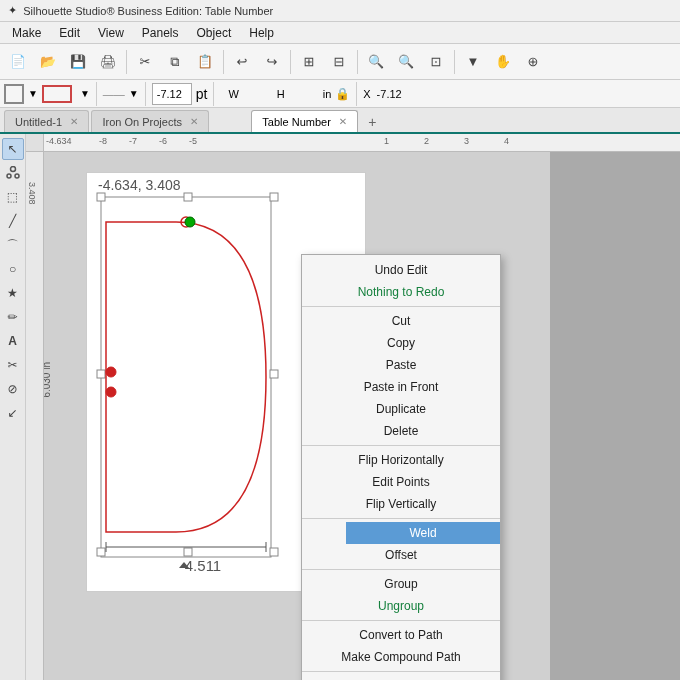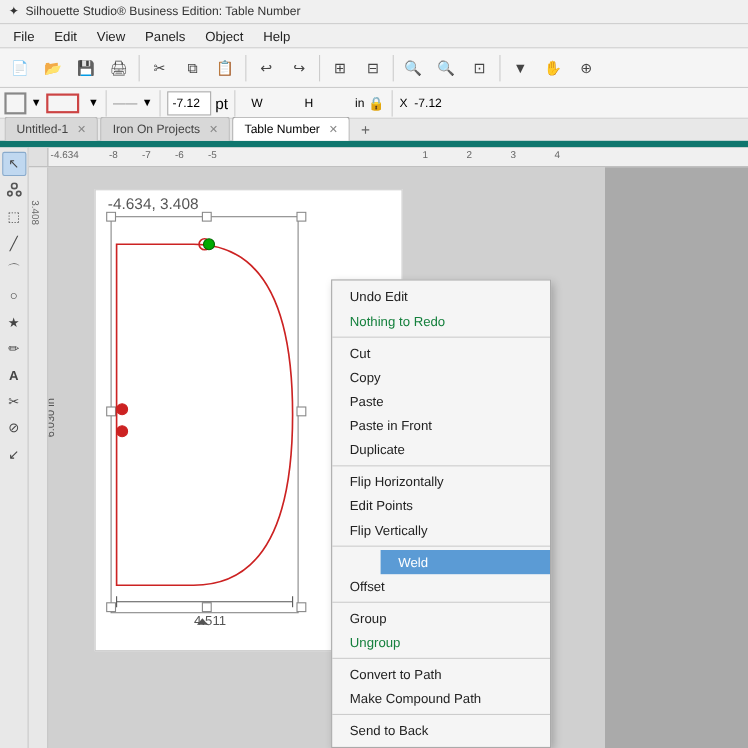--- a/index.html
+++ b/index.html
@@ -90,21 +90,21 @@
       display: flex;
       align-items: center;
       padding: 0 4px;
       gap: 4px;
     }
 
     
     #tabs-bar {
       height: 26px;
       background: #e8e8e8;
-      border-bottom: 6px solid #0f766e;
+      border-bottom: 2px solid #0f766e;
       display: flex;
       align-items: flex-end;
       padding: 0 4px;
     }
     .tab {
       height: 22px;
       padding: 0 10px;
       background: #d8d8d8;
       border: 1px solid #bbb;
       border-bottom: none;
@@ -114,20 +114,21 @@
       cursor: pointer;
       margin-right: 2px;
       border-radius: 3px 3px 0 0;
       color: #444;
       gap: 4px;
     }
     .tab.active {
       background: #ffffff;
       color: #000;
       border-color: #aaa;
+      margin-left: 40px;
     }
     .tab .tab-close {
       font-size: 10px;
       color: #888;
       cursor: pointer;
       margin-left: 4px;
     }
     .tab-add {
       width: 20px;
       height: 20px;
@@ -232,20 +233,21 @@
       box-shadow: 3px 3px 8px rgba(0,0,0,0.25);
       z-index: 100;
       padding: 4px 0;
     }
     .ctx-item {
       padding: 4px 16px;
       cursor: pointer;
       font-size: 12px;
       color: #222;
       white-space: nowrap;
+      text-align: center;
     }
     .ctx-item.highlighted {
       background: #5b9bd5;
       color: white;
       margin-left: 44px;
     }
     .ctx-item.disabled {
       color: #15803d;
       cursor: default;
     }
@@ -264,21 +266,21 @@
   </style>
 </head>
 <body>
 
 <div id="title-bar">
   <span class="logo">✦</span>
   <span>Silhouette Studio® Business Edition: Table Number</span>
 </div>
 
 <div id="menu-bar">
-  <span class="menu-item">File</span>
+  <span class="menu-item">Make</span>
   <span class="menu-item">Edit</span>
   <span class="menu-item">View</span>
   <span class="menu-item">Panels</span>
   <span class="menu-item">Object</span>
   <span class="menu-item">Help</span>
 </div>
 
 <div id="toolbar">
   <div class="toolbar-btn">📄</div>
   <div class="toolbar-btn">📂</div>
@@ -423,21 +425,21 @@
           <line x1="-12" y1="30" x2="-4" y2="30" stroke="#555" stroke-width="1"></line>
           <line x1="-12" y1="340" x2="-4" y2="340" stroke="#555" stroke-width="1"></line>
 
           <line x1="10" y1="355" x2="170" y2="355" stroke="#555" stroke-width="1"></line>
           <line x1="10" y1="350" x2="10" y2="360" stroke="#555" stroke-width="1"></line>
           <line x1="170" y1="350" x2="170" y2="360" stroke="#555" stroke-width="1"></line>
         </svg>
         
         
         <div style="position:absolute;top:170px;left:-55px;font-size:10px;color:#555;writing-mode:vertical-rl;transform:rotate(180deg)">6.030 in</div>
-        <div style="position:absolute;top:365px;left:95px;font-size:12px;color:#555;transform:translateX(-50%)">
+        <div style="position:absolute;top:365px;left:107px;font-size:15px;color:#555;transform:translateX(-50%)">
           <span>4.511</span>
         </div>
         <div style="position:absolute;top:-15px;left:2px;font-size:14px;color:#555">-4.634, 3.408</div>
       </div>
 
       <div style="position:absolute;right:0;top:0;width:130px;height:100%;background:#aaa;"></div>
     </div>
 
     <div id="context-menu">
       <div class="ctx-item">
@@ -455,20 +457,23 @@
       </div>
       <div class="ctx-item">
         <span>Paste</span>
       </div>
       <div class="ctx-item">
         <span>Paste in Front</span>
       </div>
       <div class="ctx-item">
         <span>Duplicate</span>
       </div>
+      <div class="ctx-item">
+        <span>Delete</span>
+      </div>
       <div class="ctx-sep"></div>
       <div class="ctx-item">
         <span>Flip Horizontally</span>
       </div>
       <div class="ctx-item">
         <span>Edit Points</span>
       </div>
       <div class="ctx-item">
         <span>Flip Vertically</span>
       </div>

